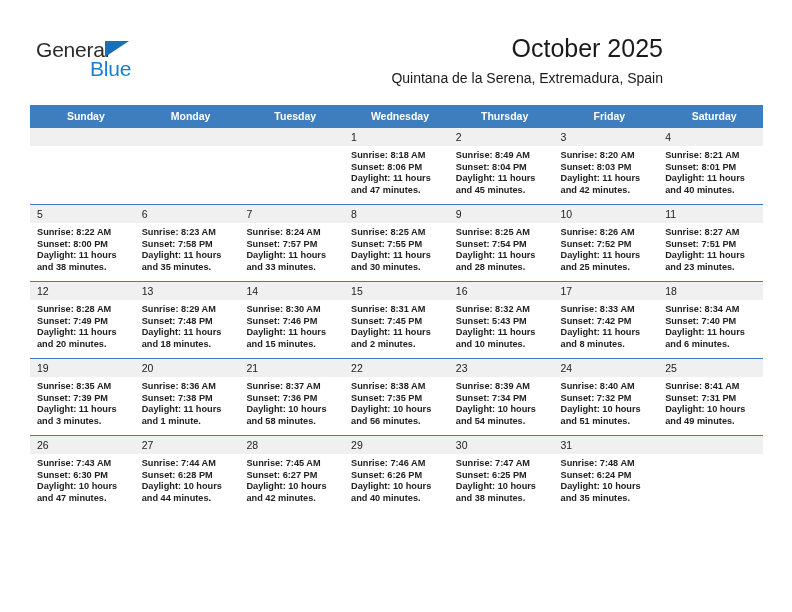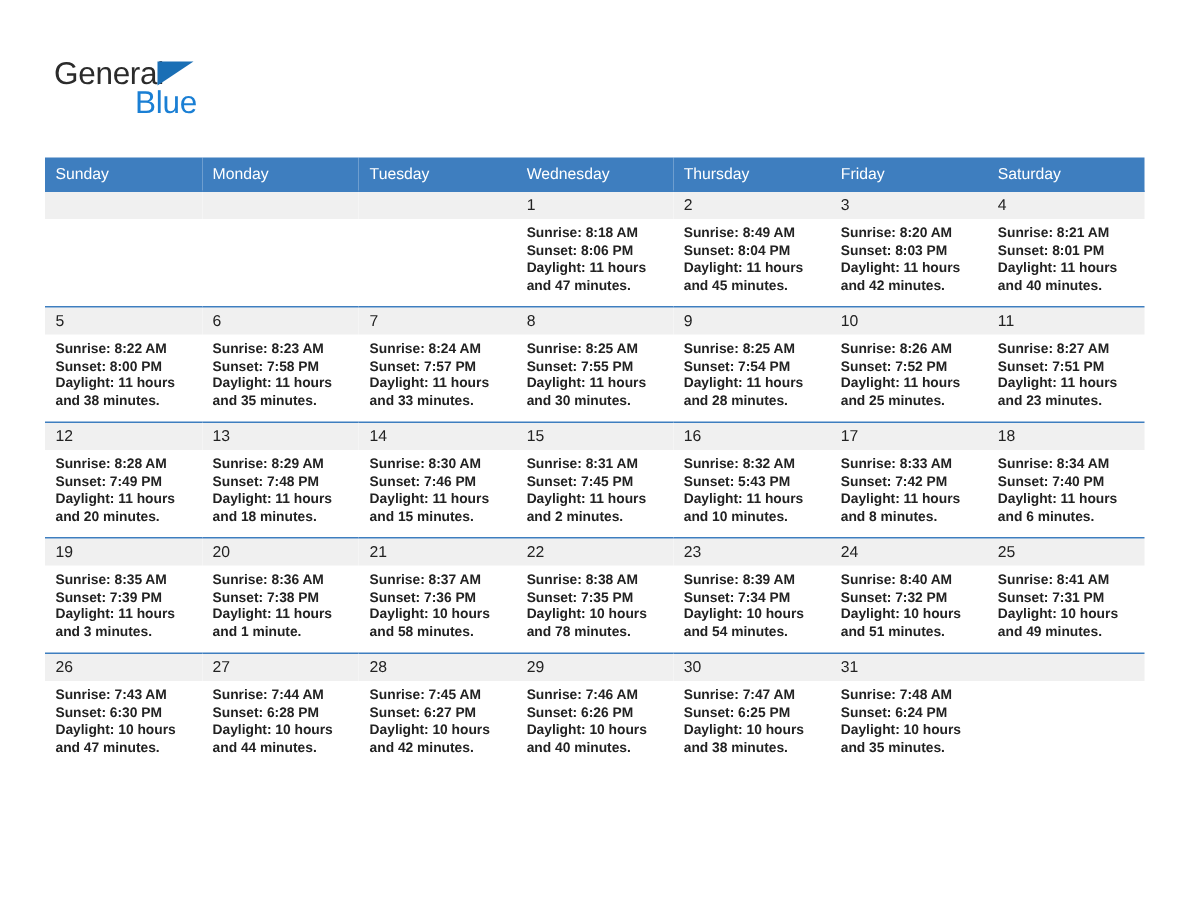--- a/index.html
+++ b/index.html
@@ -86,22 +86,22 @@
     left: 30px;
     top: 105px;
     width: 733px;
     border-collapse: collapse;
     table-layout: fixed;
   }
   .calendar th {
     background: #3e7ebf;
     color: #ffffff;
     font-size: 10.5px;
-    font-weight: normal;
-    text-align: left;
+    font-weight: bold;
+    text-align: center;
     padding: 5px 0 5px 7px;
     height: 12px;
     border: none;
   }
   .calendar td {
     vertical-align: top;
     width: 104.7px;
     height: 76px;
     padding: 0;
     border-top: 1px solid #3e7ebf;
@@ -139,20 +139,24 @@
 <div class="page">
 
   <div class="header">
 
     <div class="logo">
       <span class="logo-general">General</span>
       <span class="logo-triangle"></span>
       <span class="logo-blue">Blue</span>
     </div>
 
+    <div class="title-block">
+      <div class="cal-title">October 2025</div>
+      <div class="cal-subtitle">Quintana de la Serena, Extremadura, Spain</div>
+    </div>
 
   </div>
 
   <table class="calendar">
     <thead>
       <tr>
         <th>Sunday</th>
         <th>Monday</th>
         <th>Tuesday</th>
         <th>Wednesday</th>
@@ -367,21 +371,21 @@
               <div>Daylight: 10 hours</div>
               <div>and 58 minutes.</div>
             </div>
           </td>
           <td>
             <span class="daynum">22</span>
             <div class="cell-body">
               <div>Sunrise: 8:38 AM</div>
               <div>Sunset: 7:35 PM</div>
               <div>Daylight: 10 hours</div>
-              <div>and 78 minutes.</div>
+              <div>and 56 minutes.</div>
             </div>
           </td>
           <td>
             <span class="daynum">23</span>
             <div class="cell-body">
               <div>Sunrise: 8:39 AM</div>
               <div>Sunset: 7:34 PM</div>
               <div>Daylight: 10 hours</div>
               <div>and 54 minutes.</div>
             </div>

